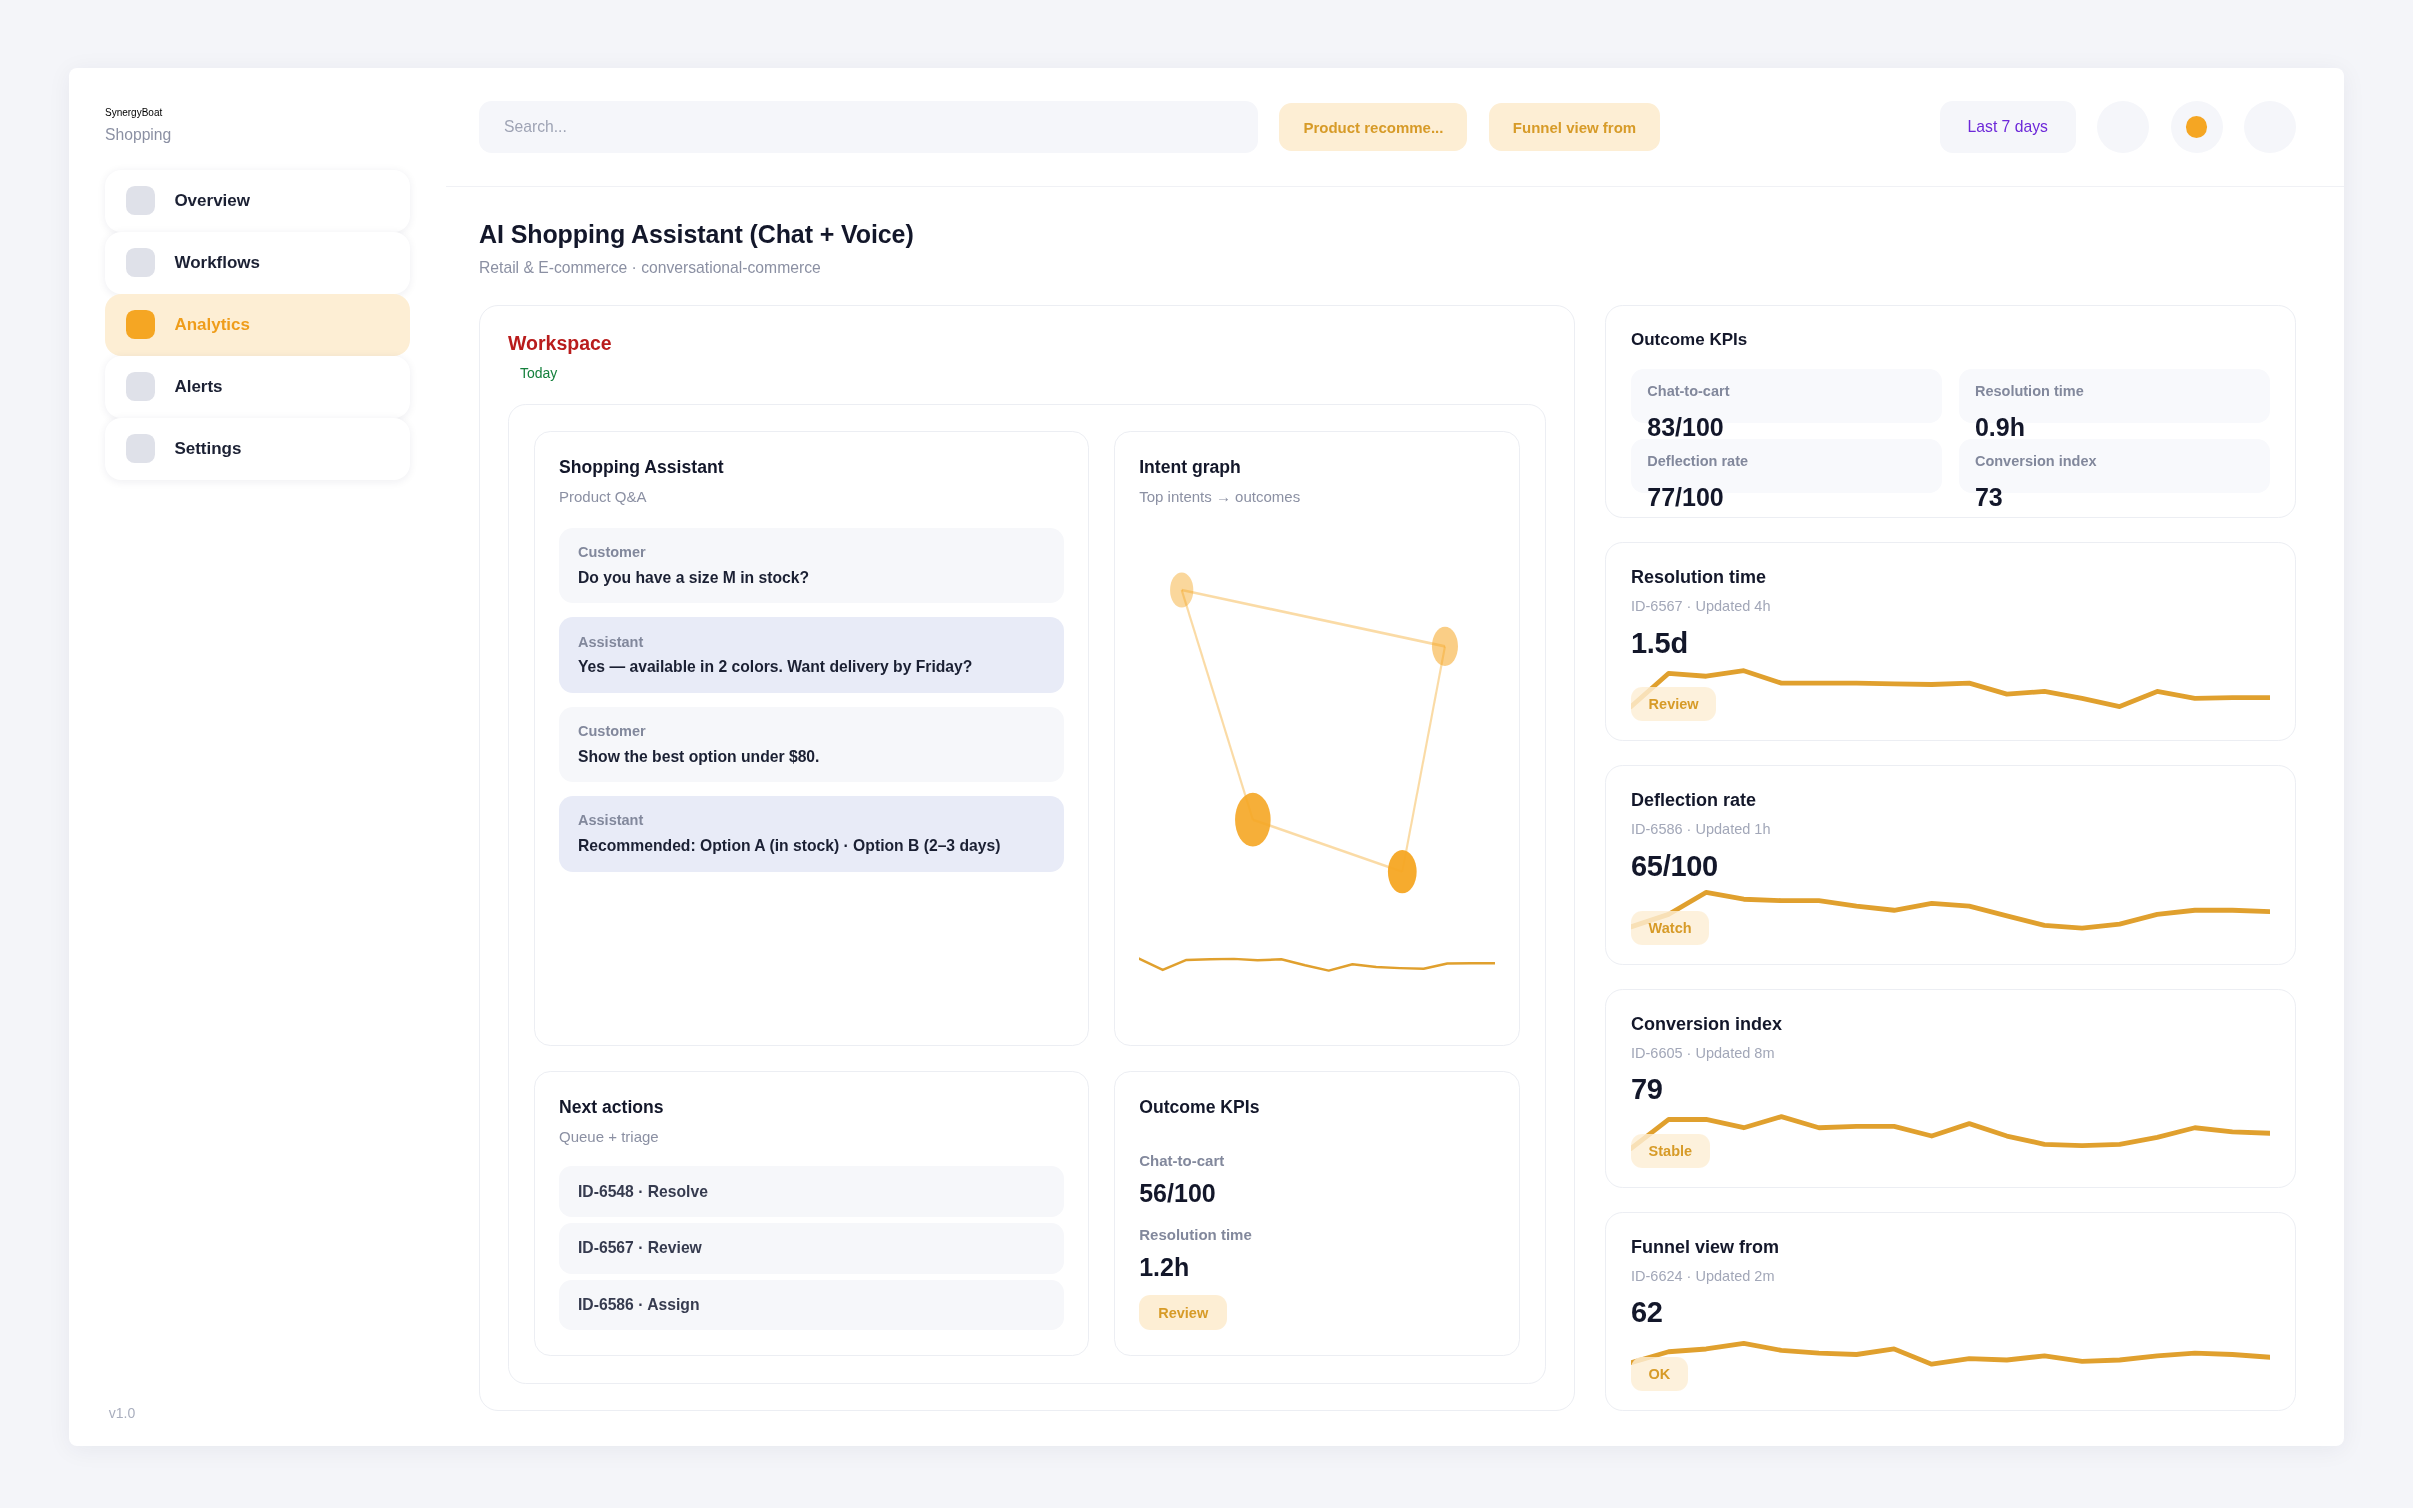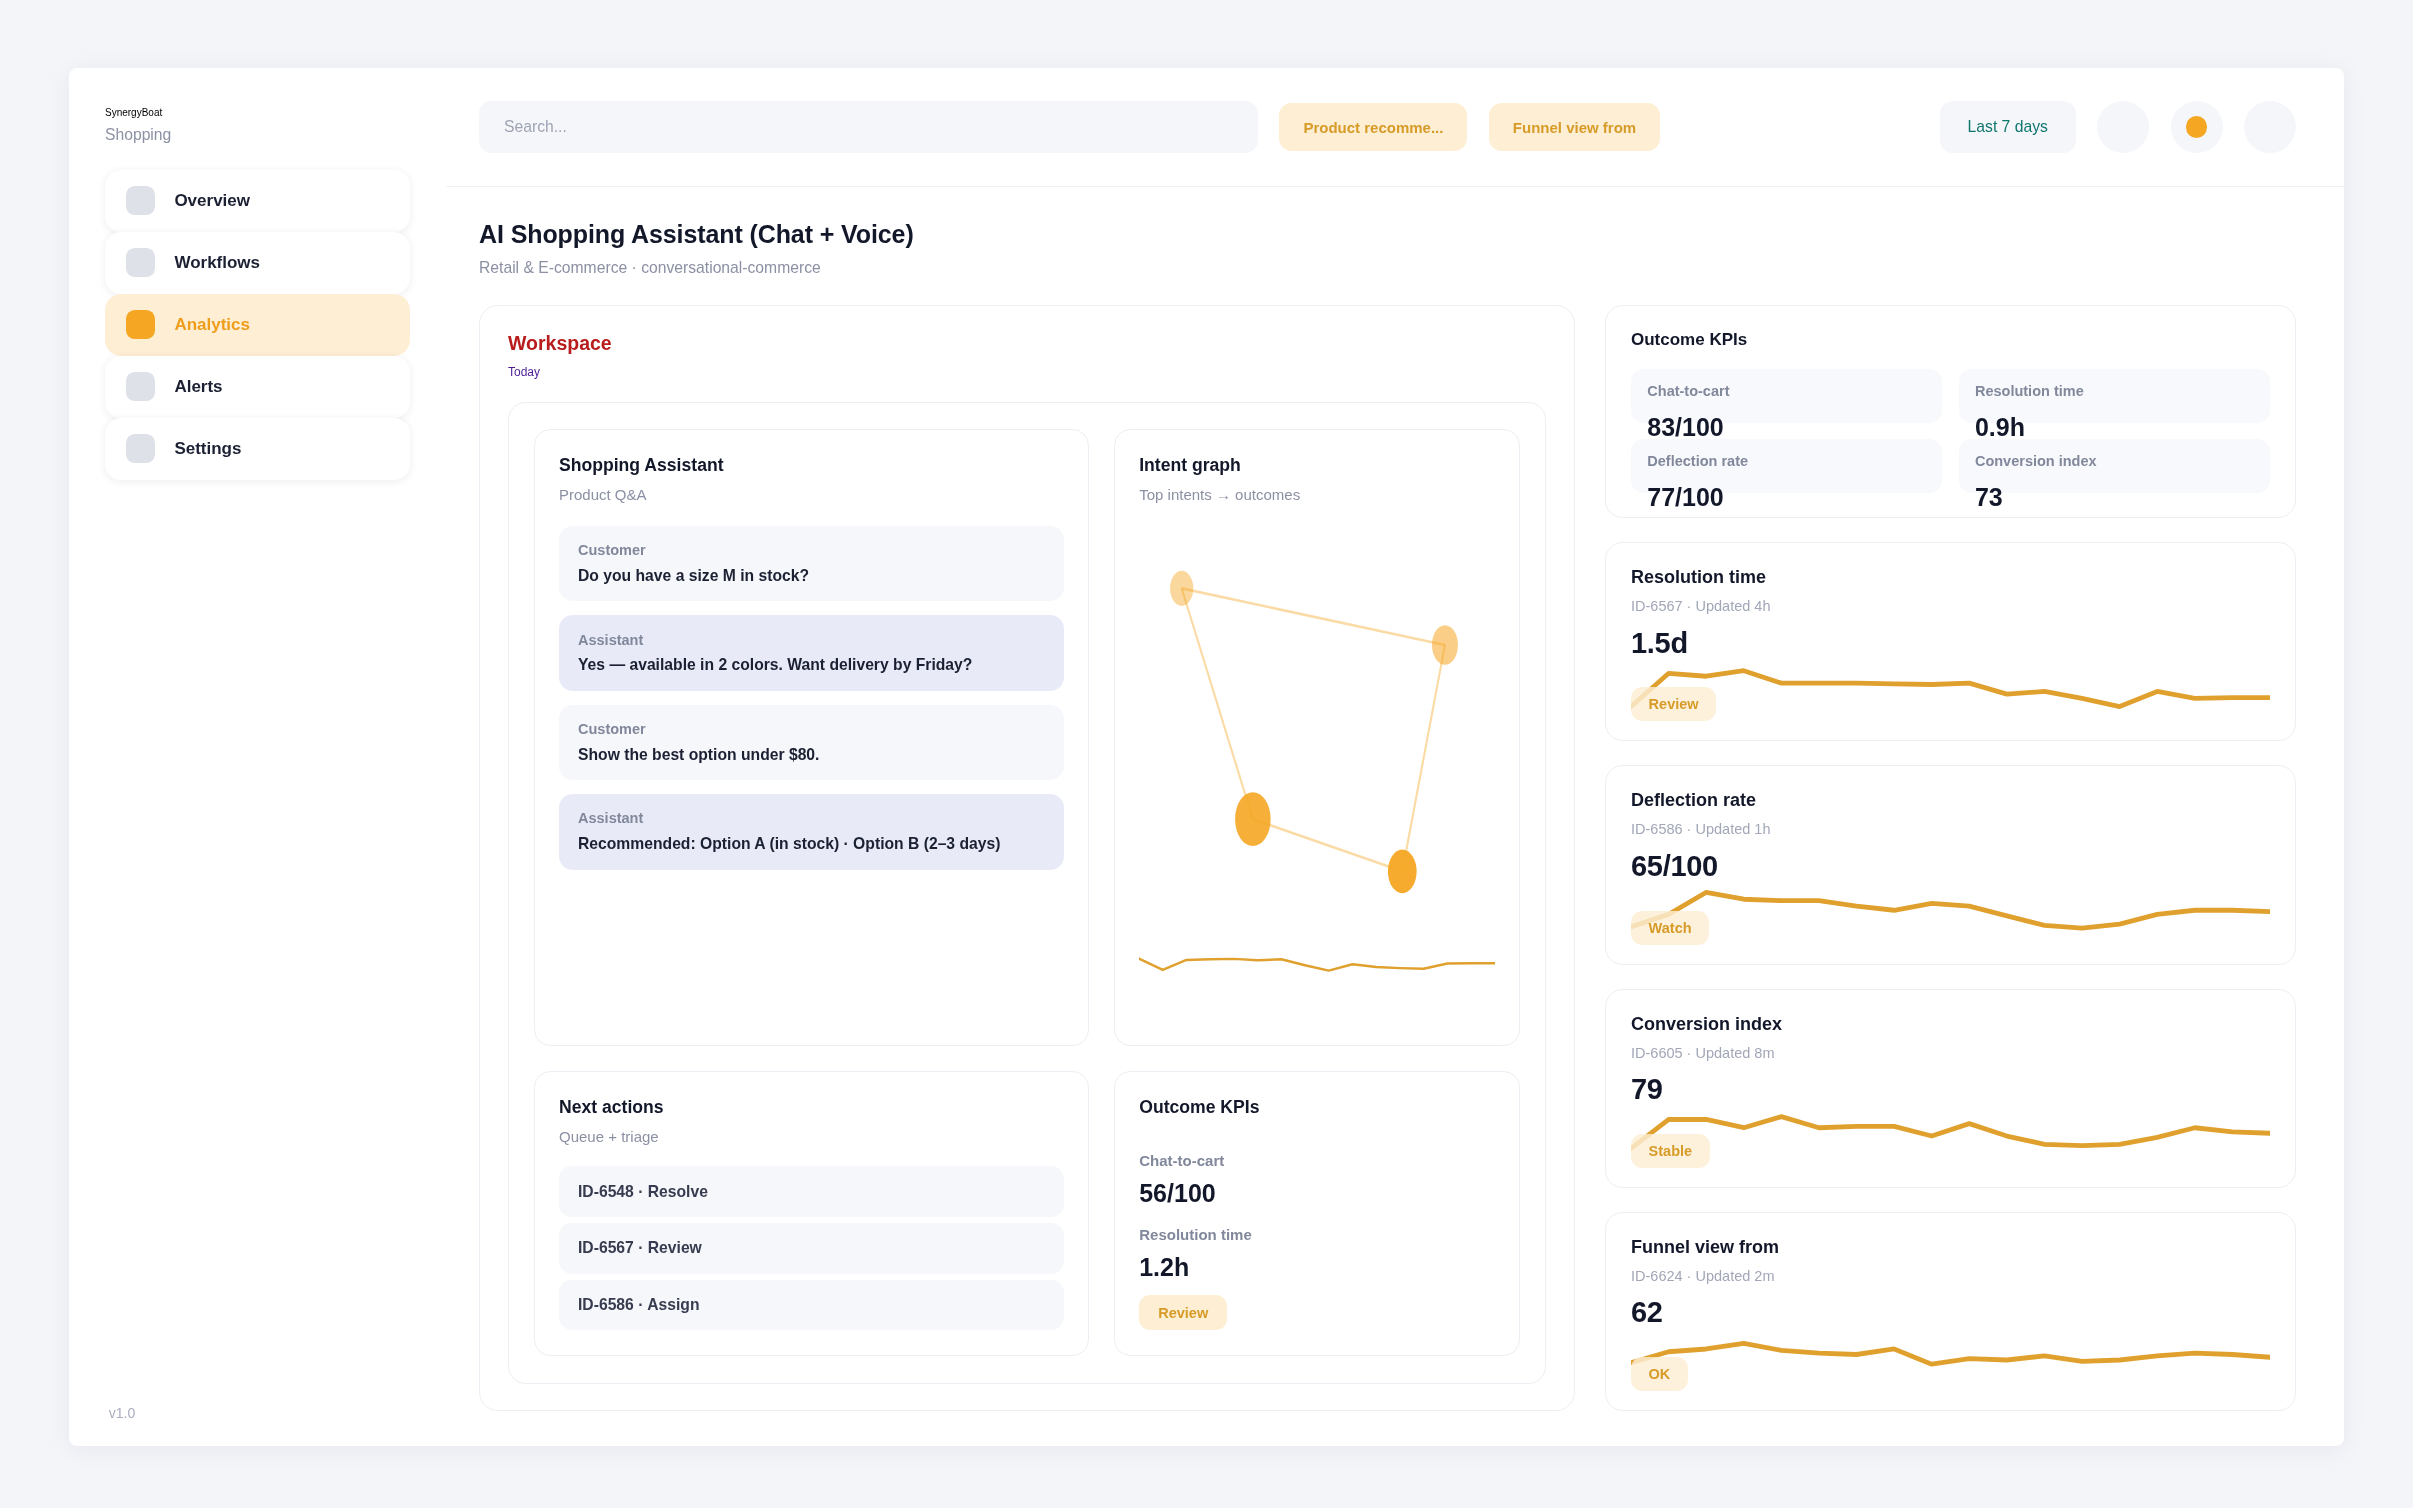--- a/index.html
+++ b/index.html
@@ -75,21 +75,21 @@
     color: #d79b28;
     font-size: 15px; font-weight: bold;
     display: flex; align-items: center;
     white-space: nowrap;
   }
   .spacer { flex: 1; }
   .daterange {
     height: 52px; padding: 0 28px;
     background: #f5f6fa; border-radius: 12.6px;
     display: flex; align-items: center;
-    font-size: 15.7px; color: #0f766e; font-weight: normal;
+    font-size: 15.7px; color: #6d28d9; font-weight: normal;
   }
   .circle-btn {
     width: 52px; height: 52px; border-radius: 50%;
     background: #f5f6fa; flex: none;
     display: flex; align-items: center; justify-content: center;
   }
   .circle-btn .inner-dot {
     width: 21.4px; height: 21.4px; border-radius: 50%;
     background: #f5a623;
   }
@@ -106,21 +106,21 @@
 
   
   .workspace {
     flex: 1;
     border: 1.3px solid #eceef3;
     border-radius: 19px;
     padding: 26.4px 28px;
     display: flex; flex-direction: column;
   }
   .ws-title { font-size: 19.5px; font-weight: bold; color: #b91c1c; }
-  .ws-sub { font-size: 12px; color: #4c1d95; margin-top: 10px; }
+  .ws-sub { font-size: 14px; color: #15803d; margin-top: 10px; margin-left: 12px; }
   .ws-inner {
     margin-top: 22.6px; flex: 1;
     border: 1.3px solid #eceef3; border-radius: 17.6px;
     padding: 26.4px 25px;
     display: flex; flex-direction: column; gap: 25px;
     min-height: 0;
   }
   .ws-row { display: flex; gap: 25px; }
   .ws-row.top { flex: 1; min-height: 0; }
 

